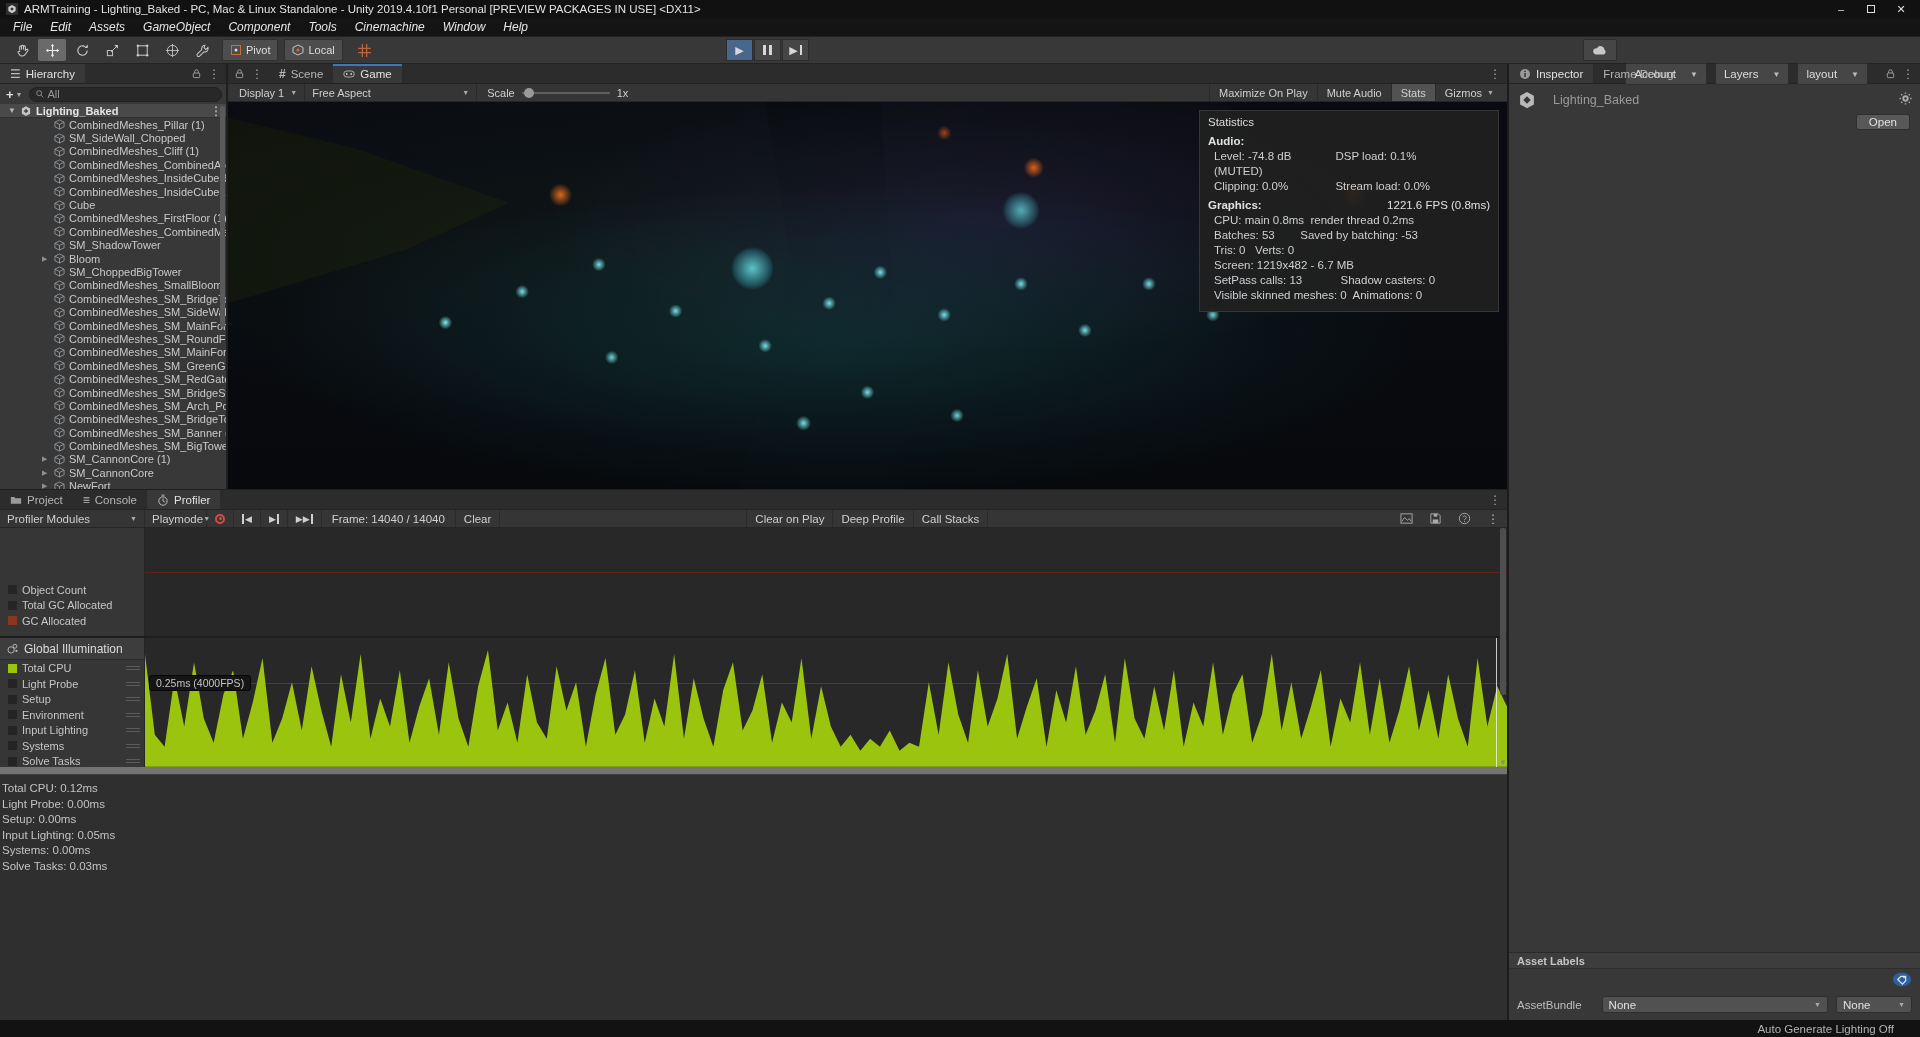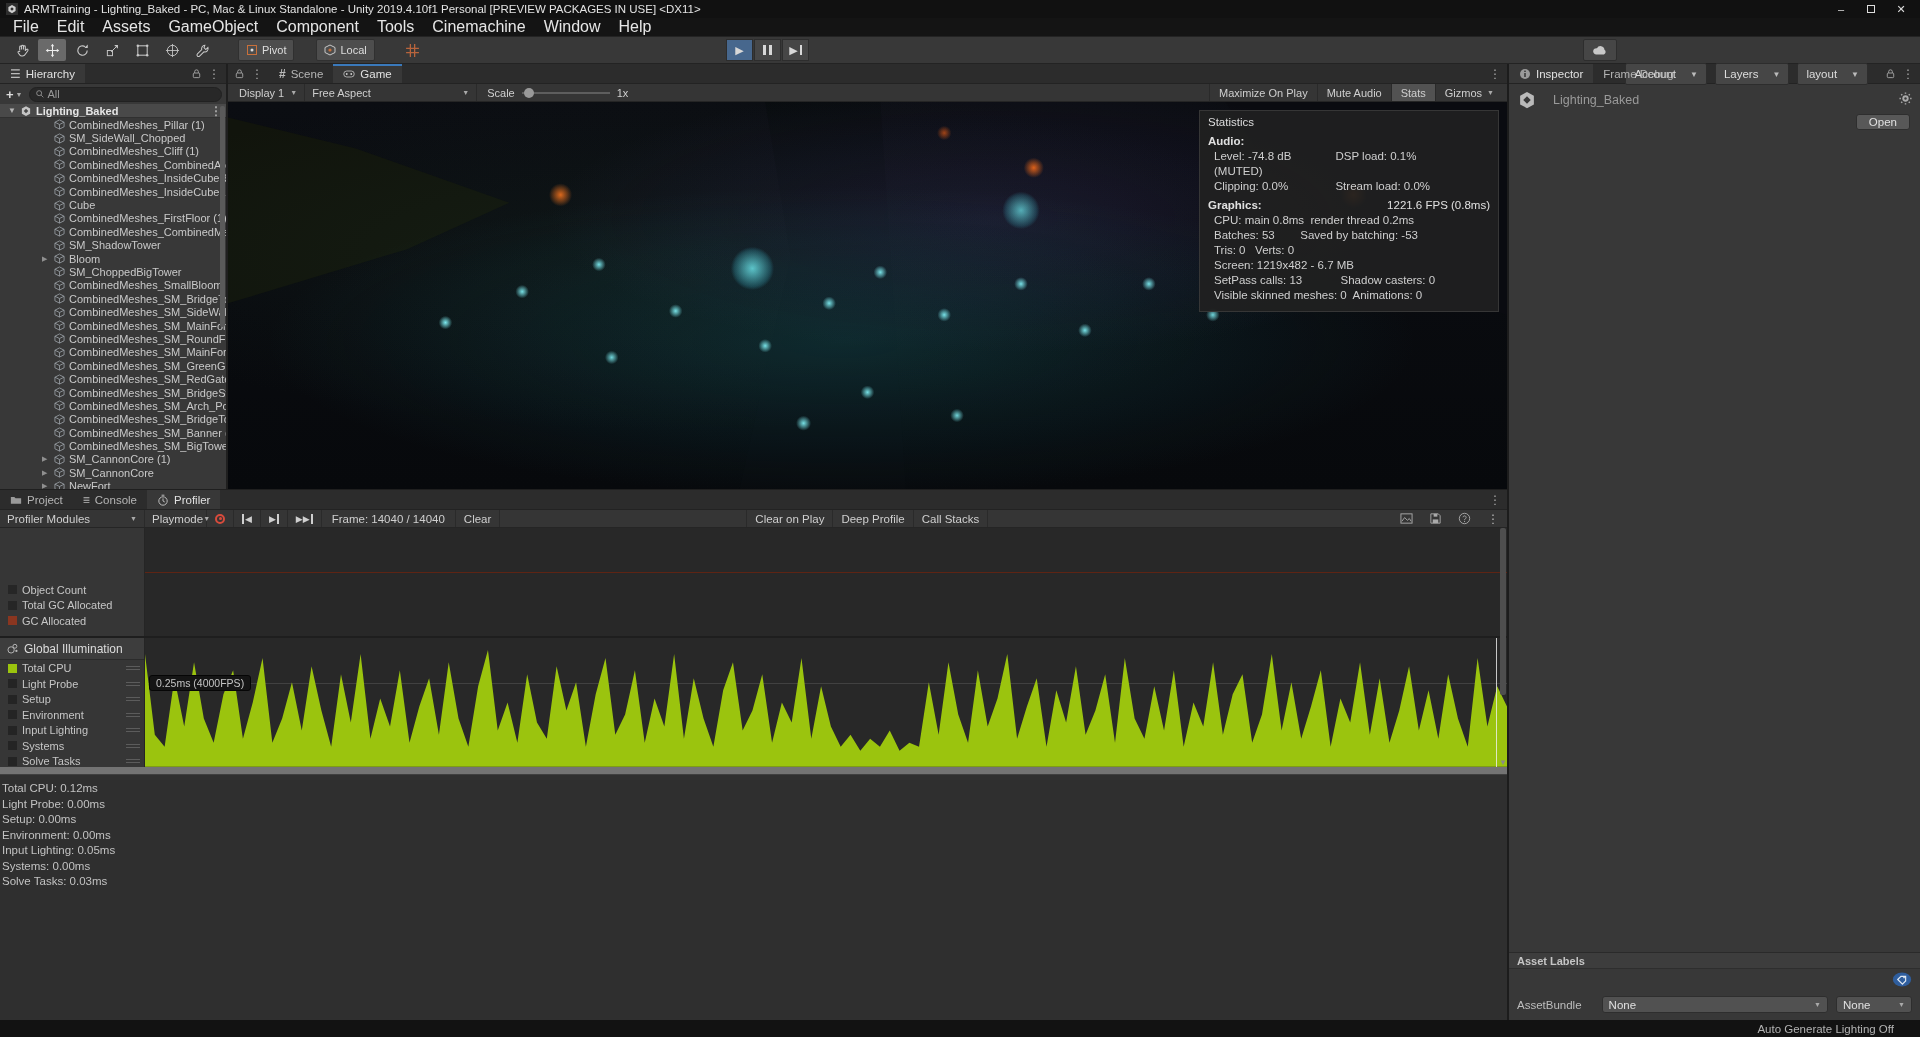--- a/index.html
+++ b/index.html
@@ -9,24 +9,24 @@
   
   .titlebar{height:18px;background:#111;display:flex;align-items:center;padding:0 4px;flex:0 0 auto;}
   .unity-appicon{width:12px;height:12px;margin:0 6px 0 2px;flex:0 0 auto;}
   .titlebar .title{color:#e2e2e2;font-size:11.5px;white-space:nowrap;}
   .win-controls{margin-left:auto;display:flex;align-items:center;gap:0;}
   .win-btn{width:30px;height:18px;display:flex;align-items:center;justify-content:center;color:#ddd;font-size:11px;}
   .restore-glyph{width:8px;height:8px;border:1px solid #ddd;display:inline-block;}
 
   
   .menubar{height:18px;background:#141414;display:flex;align-items:center;padding:0 4px;flex:0 0 auto;}
-  .menu-item{padding:0 9px;color:#e6e6e6;font-size:16px;height:100%;display:flex;align-items:center;}
+  .menu-item{padding:0 9px;color:#e6e6e6;font-size:12px;height:100%;display:flex;align-items:center;font-style:italic;}
 
   
-  .toolbar{height:28px;background:#383838;border-top:1px solid #232323;border-bottom:1px solid #232323;display:flex;align-items:center;padding:0 8px;position:relative;flex:0 0 auto;gap:16px;}
+  .toolbar{height:28px;background:#383838;border-top:1px solid #232323;border-bottom:1px solid #232323;display:flex;align-items:center;padding:0 8px;position:relative;flex:0 0 auto;}
   .toolgroup{display:flex;gap:2px;align-items:center;}
   .toolbtn{width:28px;height:22px;display:flex;align-items:center;justify-content:center;border-radius:2px;}
   .toolbtn.active{background:#6a6a6a;}
   .toolbtn svg{width:15px;height:15px;}
   .toggle-btn{height:22px;display:flex;align-items:center;gap:4px;background:#4d4d4d;border:1px solid #303030;border-radius:2px;padding:0 7px;font-size:11px;color:#ddd;margin-left:6px;}
   .toggle-btn svg{width:12px;height:12px;}
   .snapbtn{margin-left:8px;}
   .playgroup{position:absolute;left:726px;display:flex;gap:1px;}
   .playbtn{width:27px;height:22px;background:#464646;border:1px solid #2d2d2d;display:flex;align-items:center;justify-content:center;color:#d7d7d7;font-size:11px;}
   .playbtn.on{background:#47678d;}
@@ -903,21 +903,20 @@
           <div class="chart-scroll">
               <span class="thumb"></span>
               <span class="arrow">▼</span>
             </div>
         </div>
 
         <div class="prof-details" id="prof-details">
             <div>Total CPU: 0.12ms</div>
             <div>Light Probe: 0.00ms</div>
             <div>Setup: 0.00ms</div>
-            <div>Environment: 0.00ms</div>
             <div>Input Lighting: 0.05ms</div>
             <div>Systems: 0.00ms</div>
             <div>Solve Tasks: 0.03ms</div>
           </div>
       </div>
     </div>
 
     <div class="inspector-col">
       <div class="panel-tabs">
         <span class="tab active">

